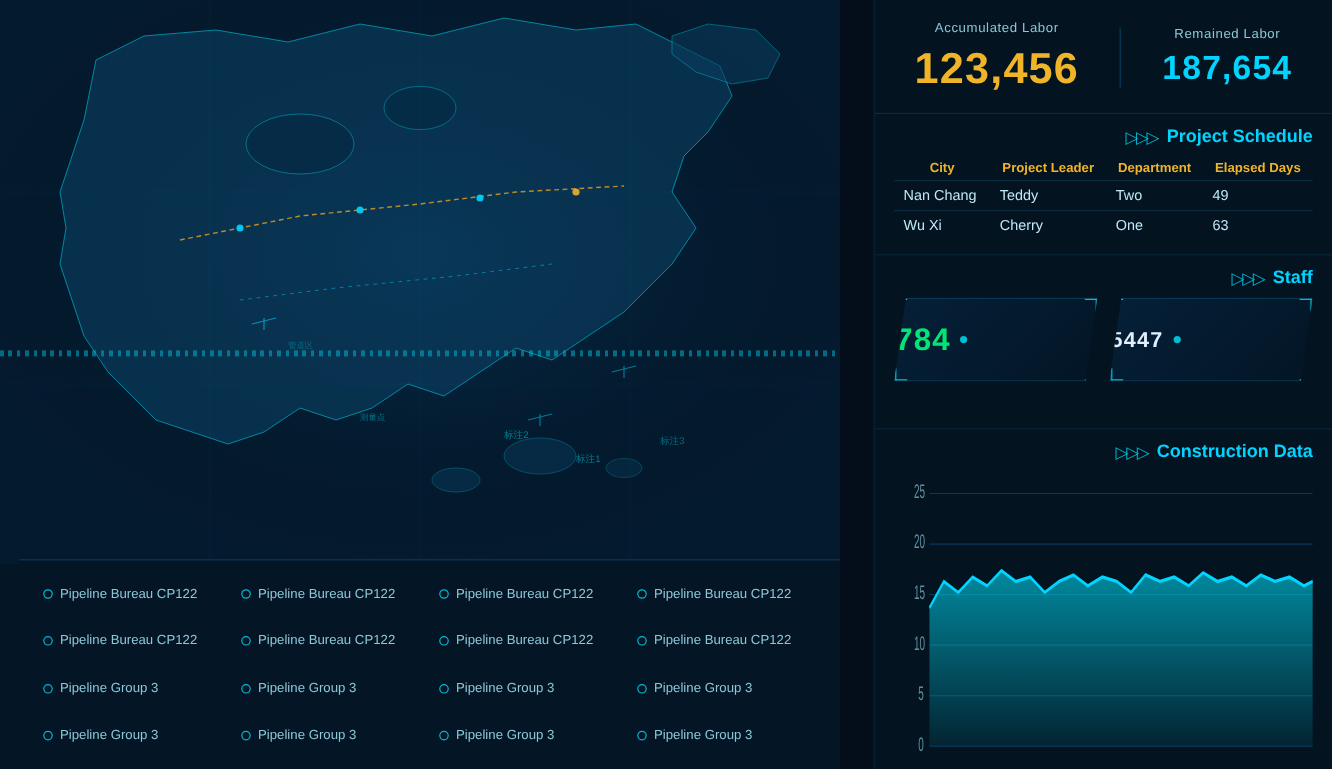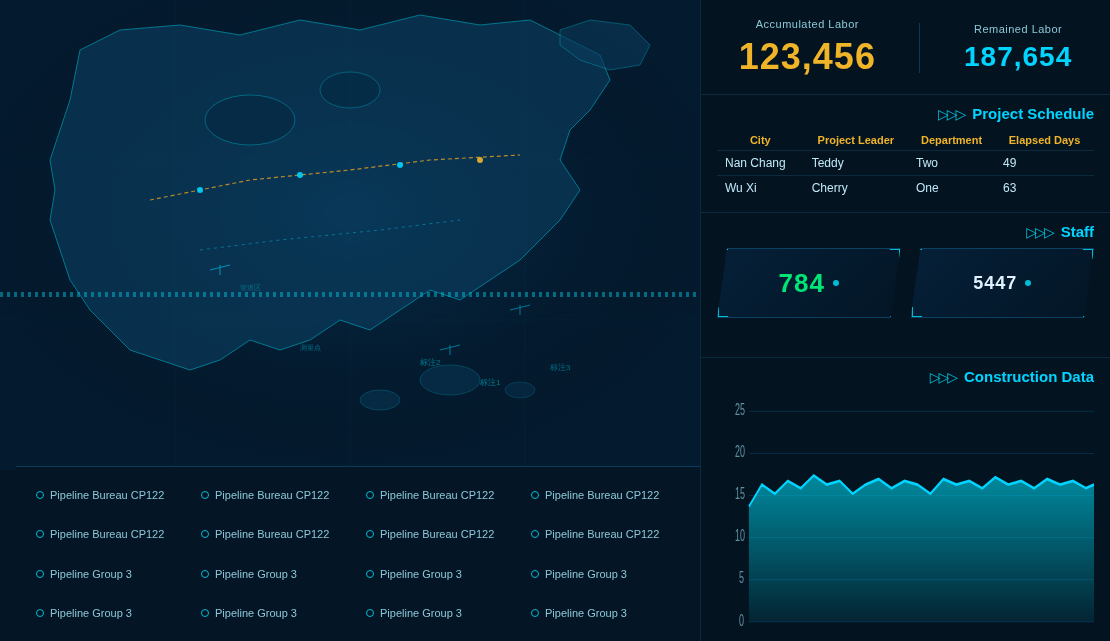--- a/index.html
+++ b/index.html
@@ -76,20 +76,21 @@
     }
 
     
     .right-panel {
       width: 410px;
       height: 641px;
       display: flex;
       flex-direction: column;
       background: #020d18;
       border-left: 1px solid #0a2a40;
+      margin-left: 28px;
     }
 
     
     .labor-section {
       display: flex;
       justify-content: space-around;
       align-items: center;
       padding: 12px 16px 10px;
       border-bottom: 1px solid #0a2a40;
       background: #031320;
@@ -196,21 +197,20 @@
       margin-top: 8px;
     }
 
     .staff-card {
       flex: 1;
       height: 70px;
       border: 1px solid #0a4060;
       background: linear-gradient(135deg, #052038, #031525);
       display: flex;
       align-items: center;
-      justify-content: center;
       position: relative;
       clip-path: polygon(10px 0%, 100% 0%, calc(100% - 10px) 100%, 0% 100%);
     }
 
     .staff-card-inner {
       display: flex;
       align-items: center;
       gap: 8px;
     }
 

